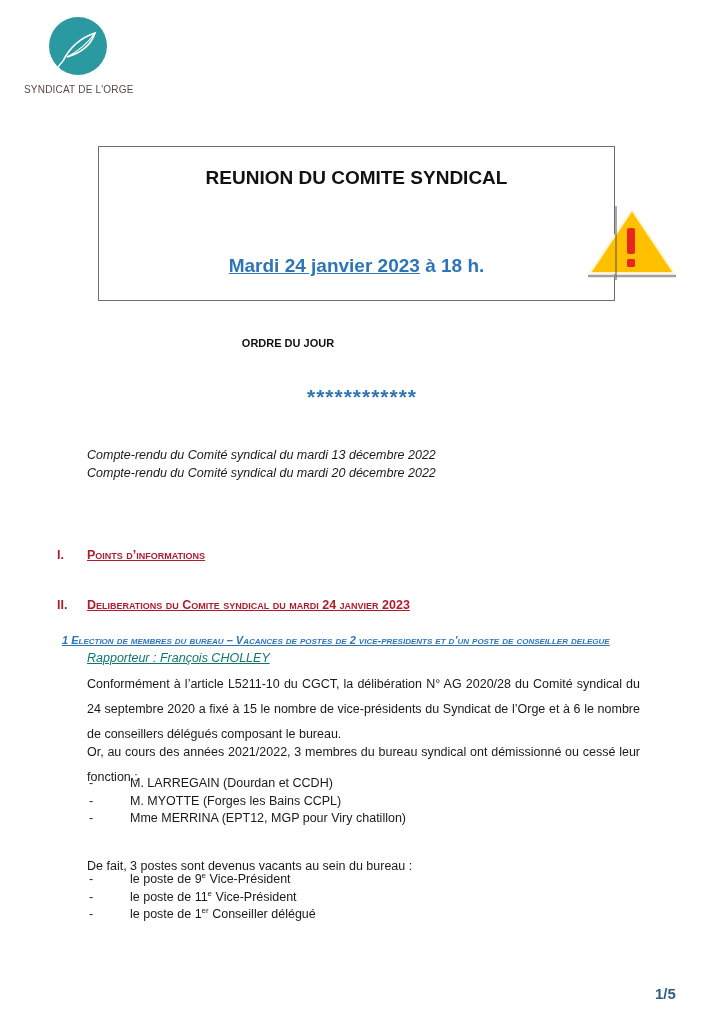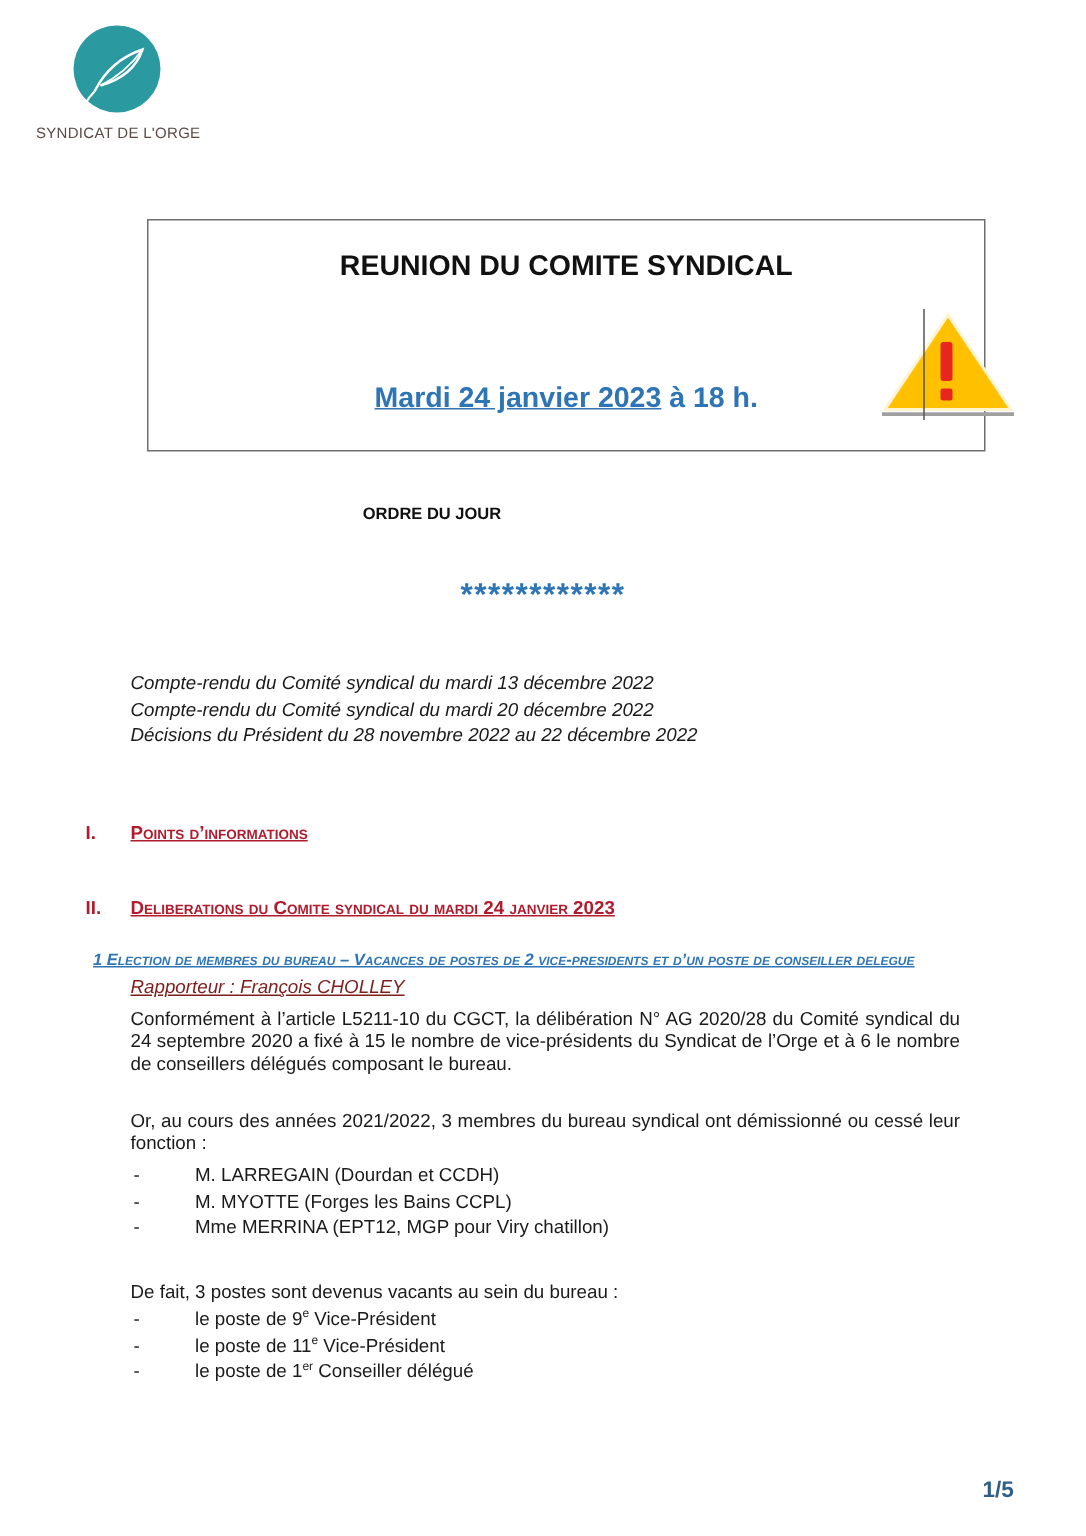--- a/index.html
+++ b/index.html
@@ -9,21 +9,21 @@
   }
   .abs { position: absolute; }
 
   
   .logo { left: 24px; top: 14px; width: 112px; }
   .logo-circle { position: absolute; left: 25px; top: 3px; width: 58px; height: 58px; border-radius: 50%; background: #2a9aa0; }
   .logo-circle svg { width: 58px; height: 58px; display: block; }
   .logo-text { position: absolute; left: 0; top: 70px; width: 112px; text-align: left; font-size: 10px; color: #5a4a45; letter-spacing: 0.2px; white-space: nowrap; }
 
   
-  .header-box { left: 98px; top: 146px; width: 559px; height: 155px; border: 1px solid #6e6e6e; box-sizing: border-box; }
+  .header-box { left: 98px; top: 146px; width: 517px; height: 155px; border: 1px solid #6e6e6e; box-sizing: border-box; }
   .title { position: absolute; left: 0; right: 0; top: 20px; text-align: center; font-size: 19px; font-weight: bold; color: #111; }
   .date-line { position: absolute; left: 0; right: 0; top: 60px; text-align: center; font-size: 19px; font-weight: bold; color: #2e75b6; margin-top: 48px; }
   .date-line .u { text-decoration: underline; }
   .location { position: absolute; left: 0; right: 0; top: 112px; text-align: center; font-size: 14.5px; font-weight: bold; color: #e02020; line-height: 20px; }
   .location .small { font-size: 11px; }
 
   
   .warning { left: 586px; top: 206px; width: 92px; height: 74px; }
   .warning svg { width: 92px; height: 74px; display: block; }
 
@@ -33,23 +33,23 @@
   .agenda { left: 87px; top: 447px; font-size: 12.5px; font-style: italic; color: #1a1a1a; line-height: 17.5px; }
   .agenda div { white-space: nowrap; }
 
   .sec { font-size: 12.5px; font-weight: bold; color: #b01c2e; white-space: nowrap; }
   .sec .num { position: absolute; left: 0; }
   .sec .lbl { position: absolute; left: 30px; text-decoration: underline; font-variant: small-caps; }
   .sec1 { left: 57px; top: 548px; }
   .sec2 { left: 57px; top: 598px; }
 
   .item-title { left: 62px; top: 634px; font-size: 11px; font-weight: bold; font-style: italic; color: #2e75b6; text-decoration: underline; font-variant: small-caps; white-space: nowrap; }
-  .rapporteur { left: 87px; top: 651px; font-size: 12.5px; font-style: italic; text-decoration: underline; color: #7f1d1d; white-space: nowrap; }
+  .rapporteur { left: 87px; top: 651px; font-size: 12.5px; font-style: italic; text-decoration: underline; color: #0f766e; white-space: nowrap; }
 
-  .para { left: 87px; width: 553px; font-size: 12.5px; line-height: 15px; color: #1a1a1a; text-align: justify; }
+  .para { left: 87px; width: 553px; font-size: 12.5px; line-height: 25px; color: #1a1a1a; text-align: justify; }
   .p1 { top: 672px; }
   .p2 { top: 740px; }
   .p3 { top: 854px; }
 
   .list { left: 87px; font-size: 12.5px; line-height: 17.5px; color: #1a1a1a; }
   .list .row { position: relative; height: 17.5px; white-space: nowrap; }
   .list .dash { position: absolute; left: 2px; }
   .list .txt { position: absolute; left: 43px; }
   .l1 { top: 775px; }
   .l2 { top: 871px; }
@@ -89,21 +89,20 @@
     <line x1="30" y1="0" x2="30" y2="74" stroke="#555" stroke-width="1"></line>
   </svg>
 </div>
 
 <div class="abs ordre">ORDRE DU JOUR</div>
 <div class="abs stars">************</div>
 
 <div class="abs agenda">
   <div>Compte-rendu du Comité syndical du mardi 13 décembre 2022</div>
   <div>Compte-rendu du Comité syndical du mardi 20 décembre 2022</div>
-  <div>Décisions du Président du 28 novembre 2022 au 22 décembre 2022</div>
 </div>
 
 <div class="abs sec sec1">
   <span class="num">I.</span>
   <span class="lbl">Points d’informations</span>
 </div>
 <div class="abs sec sec2">
   <span class="num">II.</span>
   <span class="lbl">Deliberations du Comite syndical du mardi 24 janvier 2023</span>
 </div>

